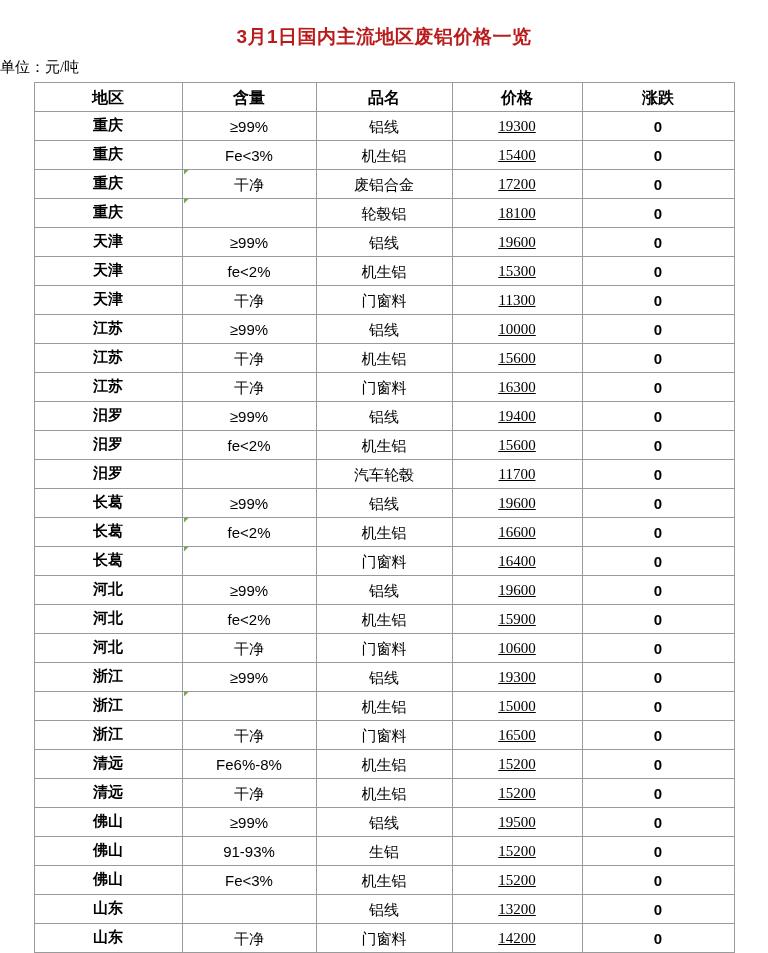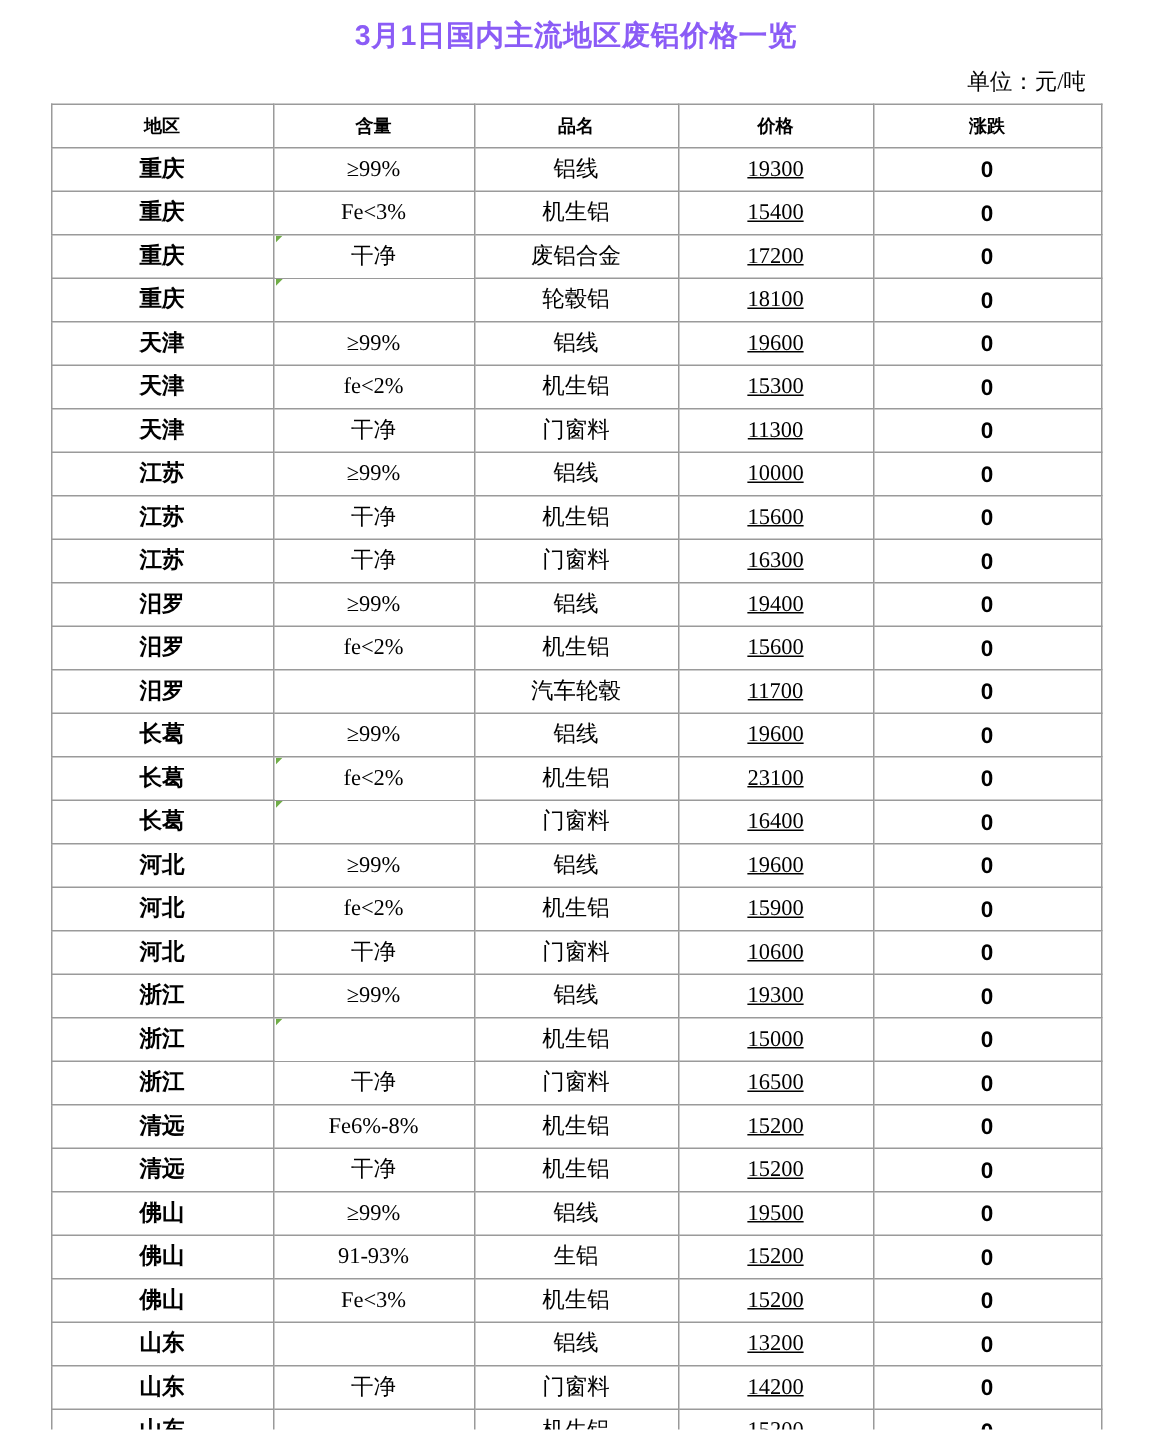--- a/index.html
+++ b/index.html
@@ -19,26 +19,25 @@
     width: 768px;
     height: 953px;
     box-sizing: border-box;
   }
   .title {
     text-align: center;
     font-family: "Liberation Sans", sans-serif;
     font-weight: bold;
     font-size: 19px;
     letter-spacing: 0.5px;
-    padding-top: 11px;
+    padding-top: 24px;
     padding-bottom: 2px;
-    color: #8b5cf6;
+    color: #b91c1c;
   }
   .unit-line {
-    text-align: right;
     font-size: 15px;
     font-family: "Liberation Serif", serif;
     padding-right: 44px;
     padding-top: 6px;
     padding-bottom: 5px;
     color: #000;
   }
   table.price-table {
     border-collapse: collapse;
     margin: 0 auto;
@@ -50,37 +49,37 @@
     height: 28px;
     text-align: center;
     vertical-align: middle;
     font-size: 15px;
     padding: 0;
     line-height: 27px;
     background: #ffffff;
   }
   table.price-table thead th {
     font-weight: bold;
-    font-size: 12px;
+    font-size: 16px;
     font-family: "Liberation Sans", sans-serif;
   }
   col.c-region { width: 148px; }
   col.c-content { width: 134px; }
   col.c-name { width: 136px; }
   col.c-price { width: 130px; }
   col.c-change { width: 152px; }
 
   td.region {
     font-weight: bold;
     font-size: 16px;
     font-family: Liberation Mono, monospace;
   }
   td.content, td.name {
     font-size: 15px;
-    font-family: Liberation Serif, serif;
+    font-family: Liberation Sans, sans-serif;
   }
   td.price {
     font-size: 15px;
     font-family: "Liberation Serif", serif;
     text-decoration: underline;
   }
   td.change {
     font-weight: bold;
     font-size: 15px;
     font-family: "Liberation Sans", sans-serif;
@@ -221,21 +220,21 @@
           <td class="region">长葛</td>
           <td class="content">≥99%</td>
           <td class="name">铝线</td>
           <td class="price">19600</td>
           <td class="change">0</td>
         </tr>
         <tr>
           <td class="region">长葛</td>
           <td class="content cell-mark">fe&lt;2%</td>
           <td class="name">机生铝</td>
-          <td class="price">23100</td>
+          <td class="price">16600</td>
           <td class="change">0</td>
         </tr>
         <tr>
           <td class="region">长葛</td>
           <td class="content cell-mark"></td>
           <td class="name">门窗料</td>
           <td class="price">16400</td>
           <td class="change">0</td>
         </tr>
         <tr>

